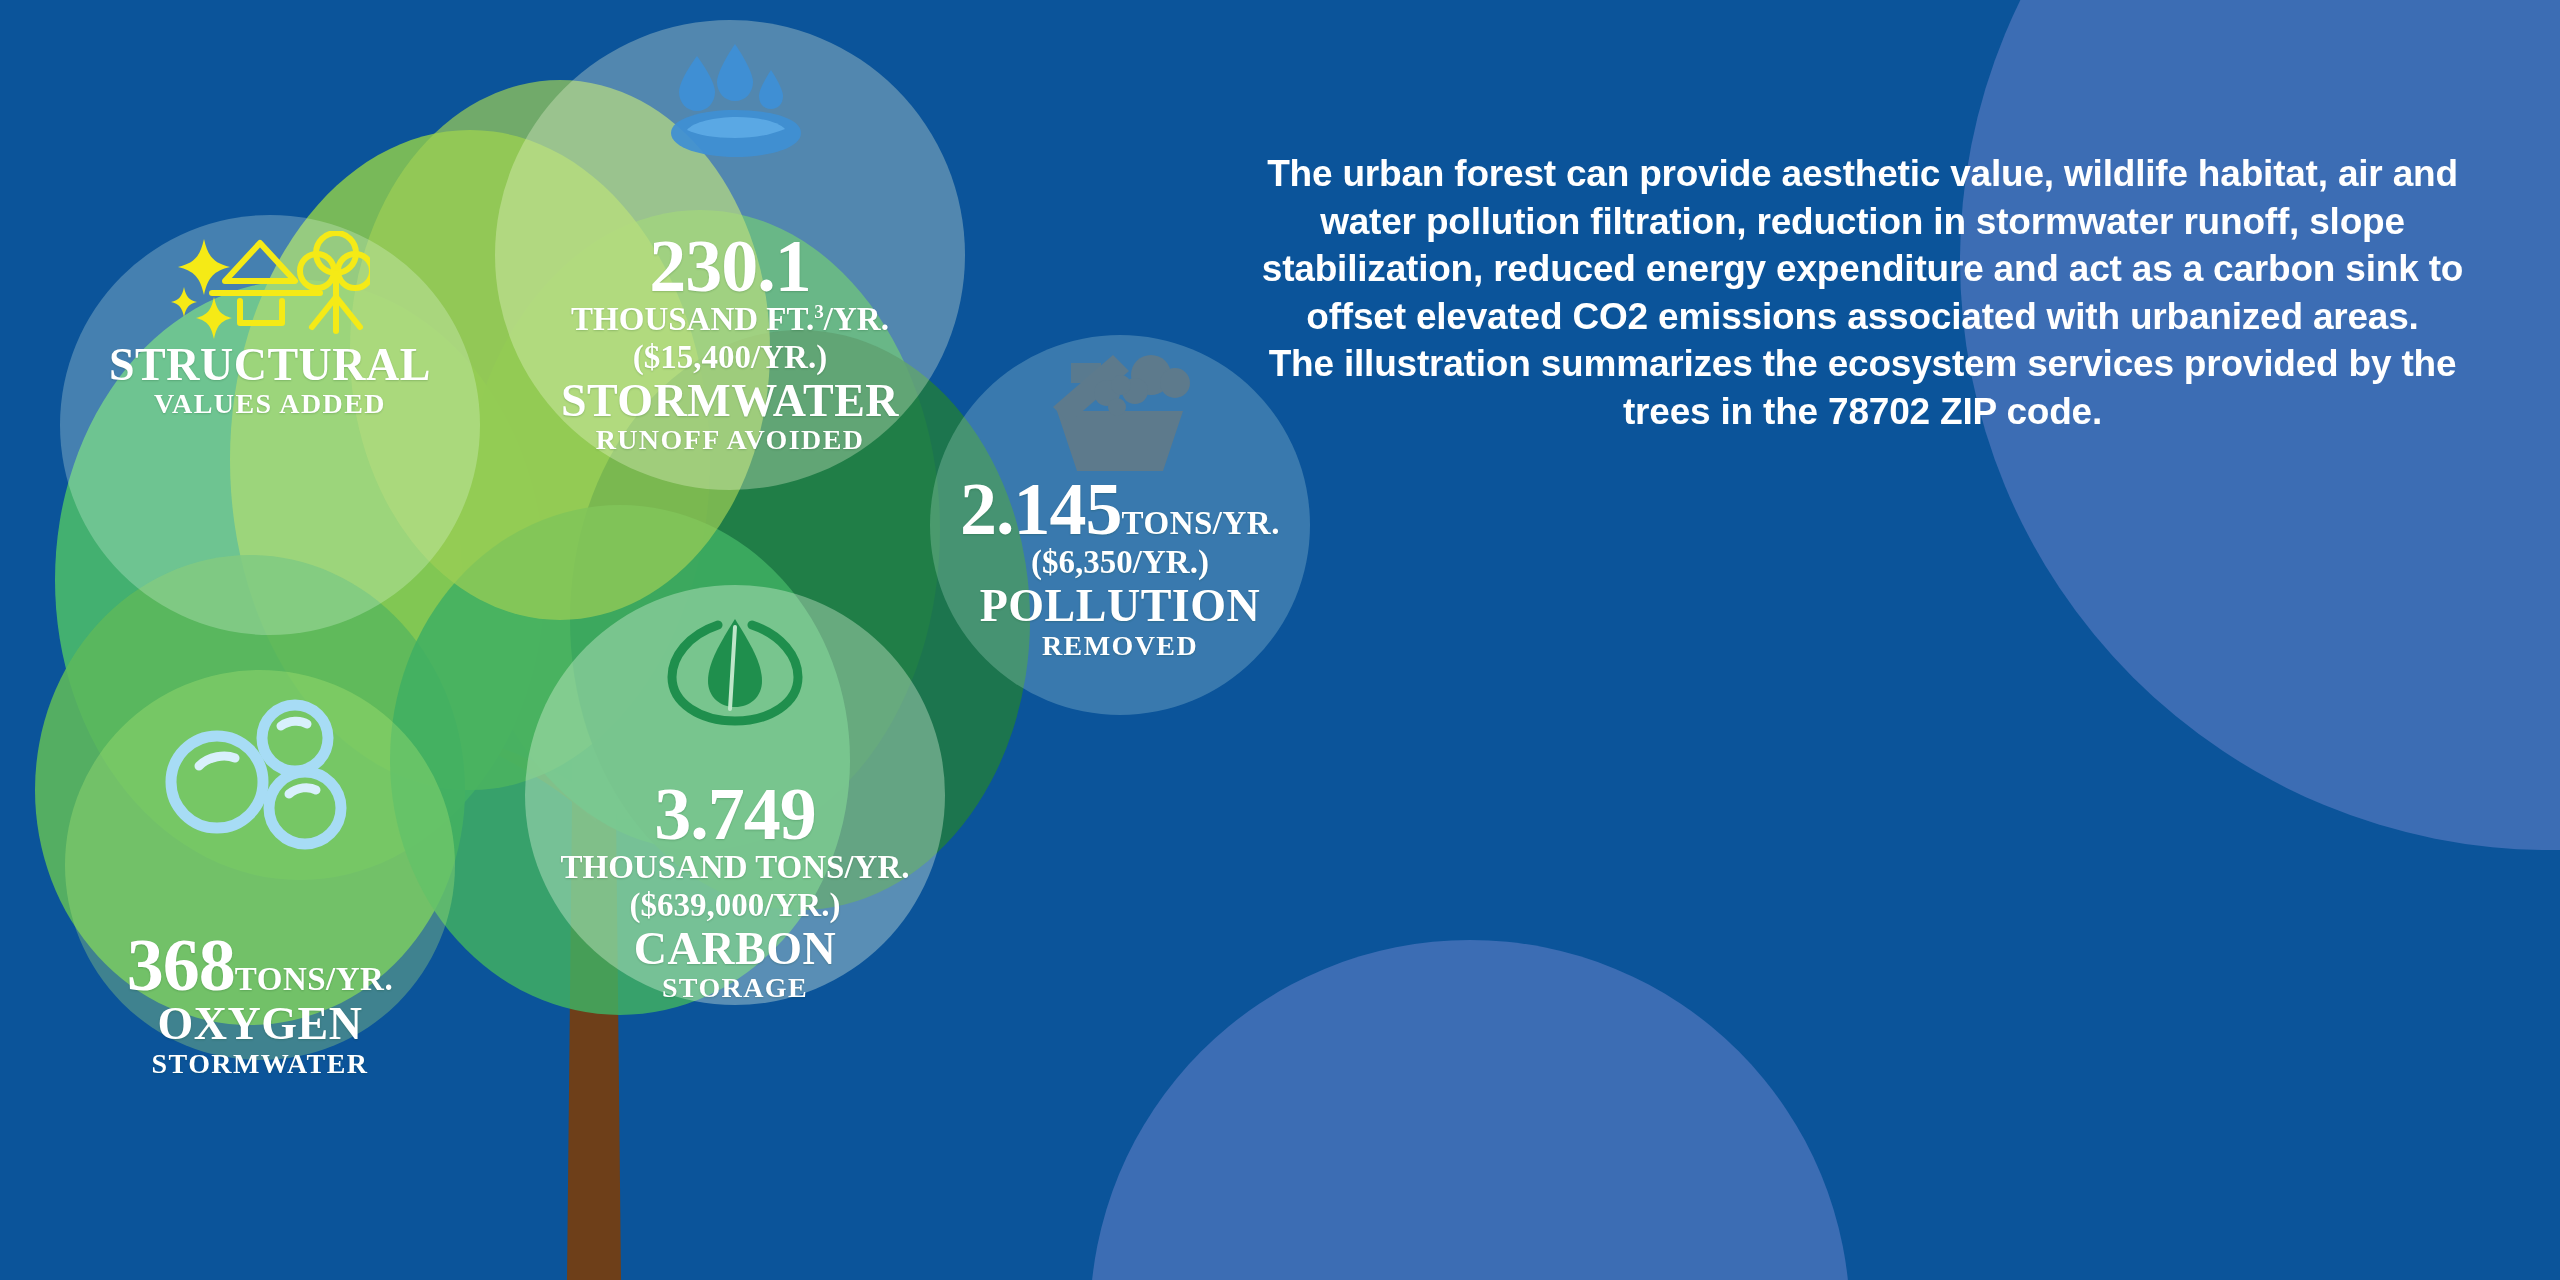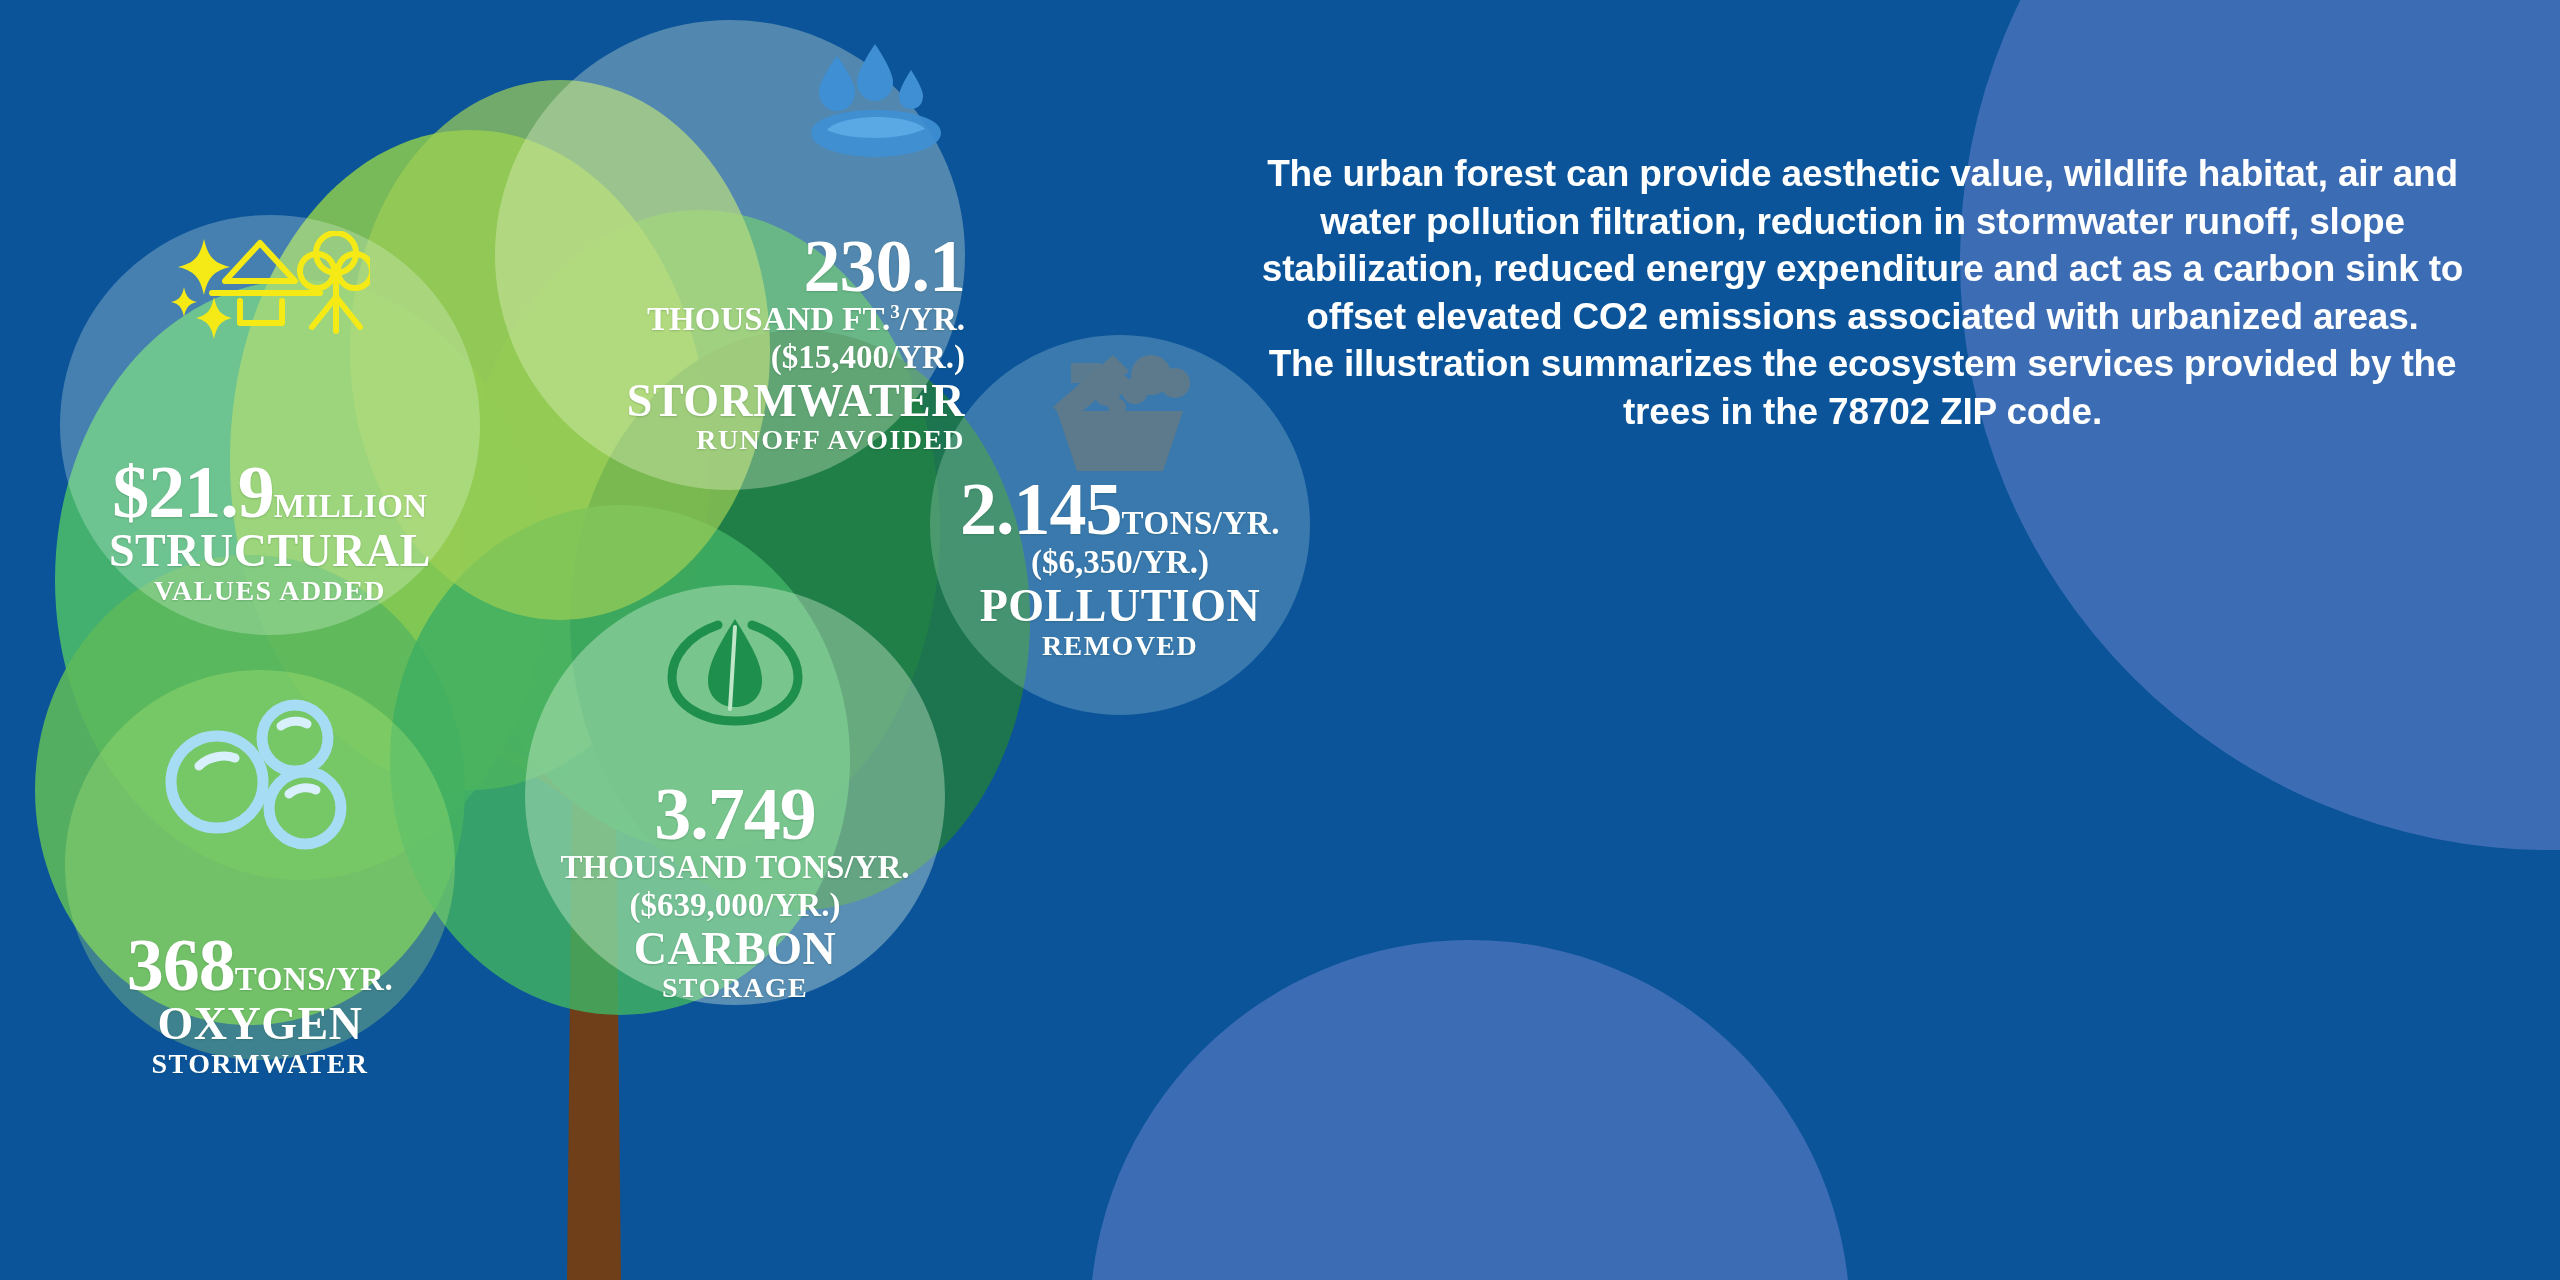--- a/index.html
+++ b/index.html
@@ -35,21 +35,21 @@
   .b-sub{font-size:33px;font-weight:700;line-height:1.15;white-space:nowrap;}
   .b-title{font-size:46px;font-weight:700;letter-spacing:.5px;line-height:1.05;white-space:nowrap;}
   .b-cap{font-size:28px;font-weight:700;letter-spacing:1.4px;line-height:1.1;white-space:nowrap;}
   sup.cube{font-size:.58em;vertical-align:super;line-height:0;}
 
   
   #bubble-structural{left:60px;top:215px;width:420px;height:420px;
     background:rgba(235,255,240,.26);padding-top:16px;box-sizing:border-box;}
   #bubble-structural .b-main{margin-top:116px;}
   #bubble-stormwater{left:495px;top:20px;width:470px;height:470px;
-    background:rgba(250,255,225,.30);padding-top:18px;box-sizing:border-box;align-items:flex-end;}
+    background:rgba(250,255,225,.30);padding-top:18px;box-sizing:border-box;}
   #bubble-stormwater .b-main{margin-top:68px;}
   #bubble-pollution{left:930px;top:335px;width:380px;height:380px;
     background:rgba(225,255,245,.22);padding-top:14px;box-sizing:border-box;}
   #bubble-pollution .b-main{}
   #bubble-carbon{left:525px;top:585px;width:420px;height:420px;
     background:rgba(240,255,235,.34);padding-top:24px;box-sizing:border-box;}
   #bubble-carbon .b-main{margin-top:50px;}
   #bubble-oxygen{left:65px;top:670px;width:390px;height:390px;
     background:rgba(185,240,120,.30);padding-top:24px;box-sizing:border-box;}
   #bubble-oxygen .b-main{margin-top:76px;}
@@ -119,23 +119,20 @@
           <path d="M166 66 L190 96"></path>
           <path d="M166 66 L142 96"></path>
         </g>
         <g fill="#f5ea16">
           <path d="M34 8 C38 26 44 32 60 36 C44 40 38 46 34 64 C30 46 24 40 8 36 C24 32 30 26 34 8 Z"></path>
           <path d="M14 56 C16 66 19 69 27 71 C19 73 16 76 14 86 C12 76 9 73 1 71 C9 69 12 66 14 56 Z"></path>
           <path d="M44 66 C47 80 51 84 62 87 C51 90 47 94 44 108 C41 94 37 90 26 87 C37 84 41 80 44 66 Z"></path>
         </g>
       </svg>
     </div>
-    <div class="b-main">
-      <span class="big">$21.9</span><span class="unit">MILLION</span>
-    </div>
     <div class="b-title">STRUCTURAL</div>
     <div class="b-cap">VALUES ADDED</div>
   </div>
 
   <div class="bubble" id="bubble-stormwater">
     <div class="icon-wrap">
       <svg width="190" height="125" viewBox="0 0 190 125" xmlns="http://www.w3.org/2000/svg">
         <g fill="#3f8fd4">
           <path d="M62 18 C62 18 44 42 44 54 C44 65 52 73 62 73 C72 73 80 65 80 54 C80 42 62 18 62 18 Z"></path>
           <path d="M100 6 C100 6 82 32 82 44 C82 55 90 63 100 63 C110 63 118 55 118 44 C118 32 100 6 100 6 Z"></path>

